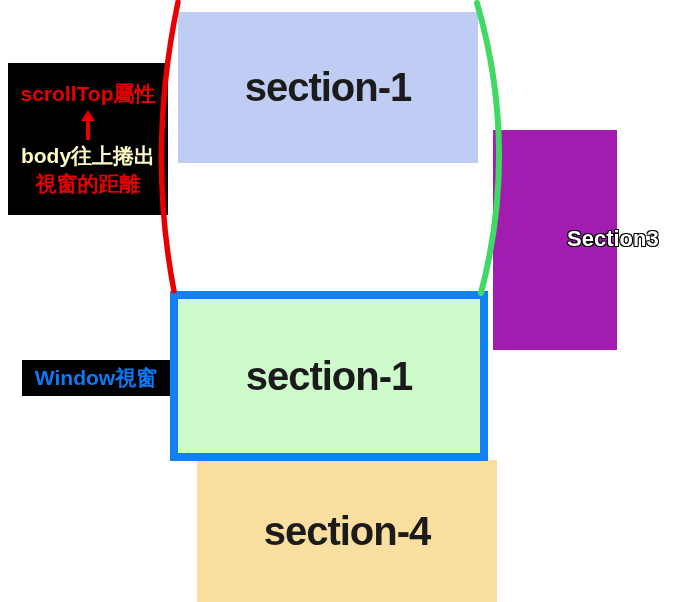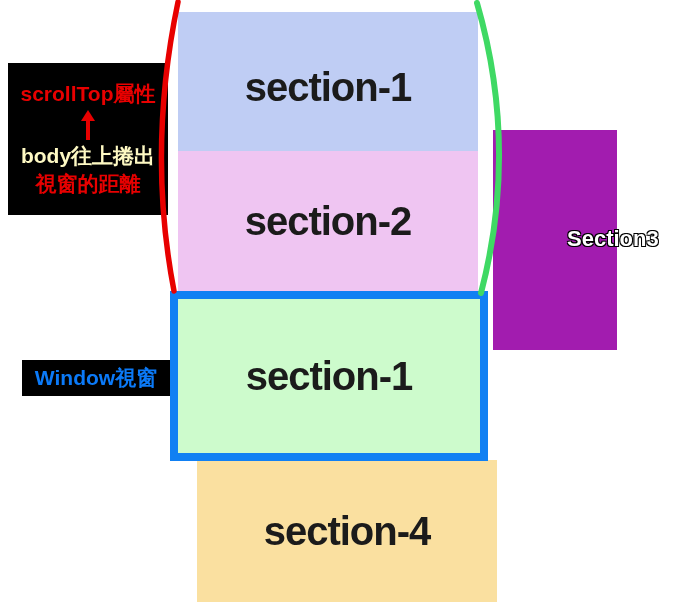--- a/index.html
+++ b/index.html
@@ -106,23 +106,20 @@
   }
 </style>
 </head>
 <body>
 
 <div class="canvas" style="background-color: rgb(255, 255, 255);">
 
   <div class="section sec1" style="background-color: rgb(191, 205, 244);">
     <span class="section-label">section-1</span>
   </div>
-  <div class="section sec2" style="background-color: rgb(239, 197, 242);">
-    <span class="section-label">section-2</span>
-  </div>
 
   <div class="viewport-box" style="background-color: rgb(205, 251, 204);">
     <span class="section-label">section-1</span>
   </div>
 
   <div class="section sec4" style="background-color: rgb(250, 224, 160);">
     <span class="section-label">section-4</span>
   </div>
 
   <div class="note-box scrolltop-note" style="background-color: rgb(0, 0, 0);">

